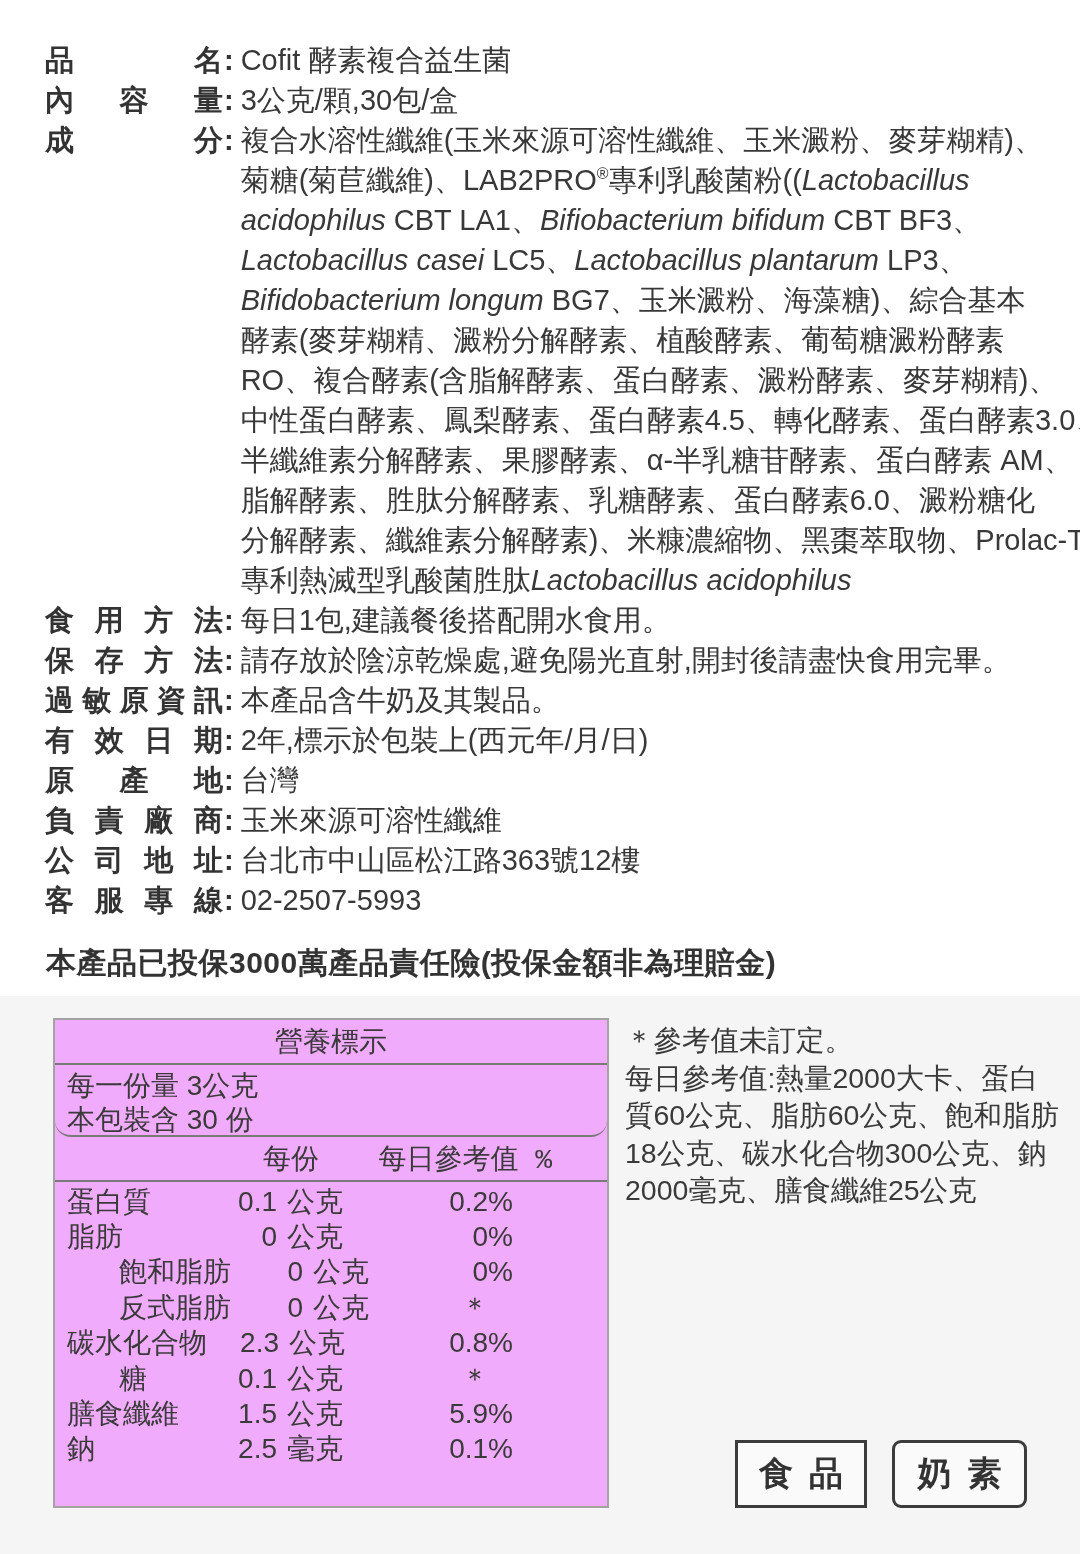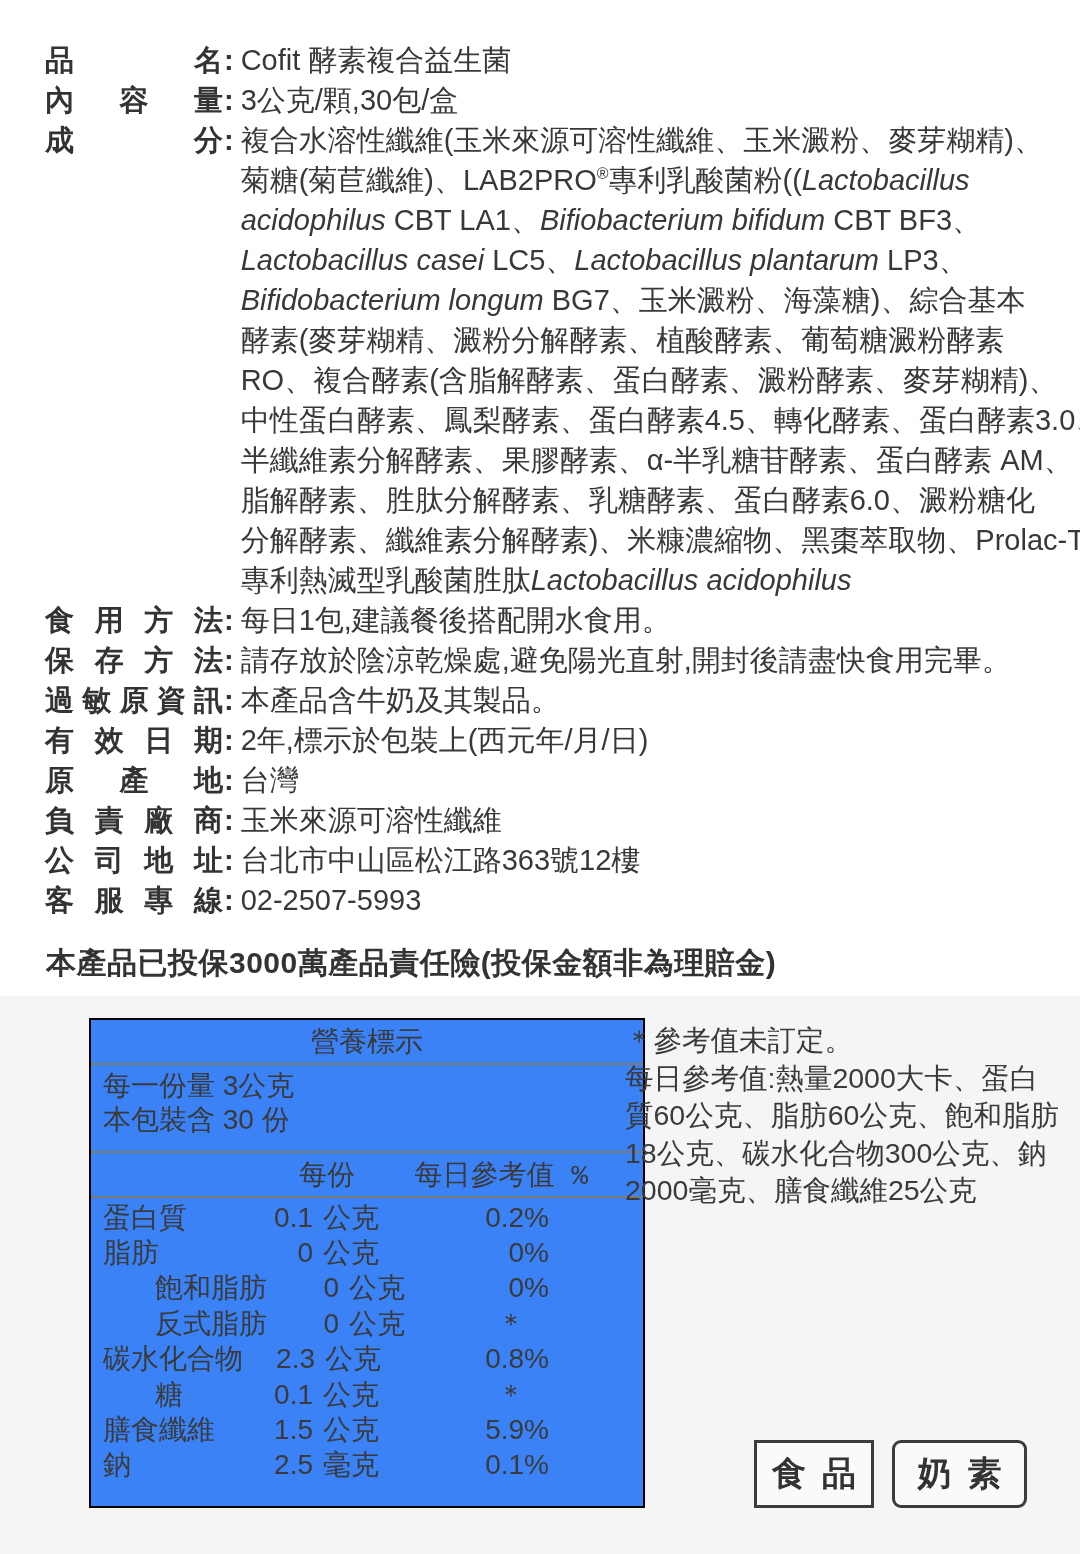--- a/index.html
+++ b/index.html
@@ -41,32 +41,31 @@
 
   
   .panel {
     position: absolute; left: 0; top: 996px; width: 1080px; height: 558px;
     background: #f5f5f6;
   }
 
   
   .ntable {
     position: absolute; left: 53px; top: 22px; width: 556px; height: 490px;
-    border: 2px solid #000000;
+    border: 2px solid #a3a3a3;
     font-size: 28px; color: #3a3a3a;
-    background: #3b82f6;
-    margin-left: 36px;
+    background: #f0abfc;
   }
   .nt-title {
     height: 45px; line-height: 43px; text-align: center;
     border-bottom: 2px solid #7a7a7a;
   }
   .nt-serving {
-    height: 88px; border-bottom: 2px solid #7a7a7a;
-    padding: 4px 0 0 12px; line-height: 34px;
+    height: 72px; border-bottom: 2px solid #7a7a7a;
+    padding: 4px 0 0 12px; line-height: 34px; border-radius: 16px;
   }
   .nt-cols {
     height: 45px; border-bottom: 2px solid #7a7a7a;
     display: flex; align-items: center; font-family: Liberation Mono, monospace;
   }
   .nt-cols .c-name { flex: 0 0 150px; }
   .nt-cols .c-serv { flex: 0 0 172px; text-align: center; }
   .nt-cols .c-dv   { flex: 1; text-align: right; padding-right: 55px; }
   .nt-body { padding-top: 2px; }
   .nt-row { display: flex; align-items: center; height: 35.4px; }
@@ -85,21 +84,21 @@
   .notes .daily { white-space: pre-line; }
 
   
   .badge {
     position: absolute; top: 444px; height: 68px;
     border: 3px solid #3c3c3c; background: #fafafa;
     display: flex; align-items: center; justify-content: center;
     font-size: 34px; font-weight: bold; color: #333333;
   }
   .badge span { letter-spacing: 16px; margin-right: -16px; }
-  .badge-food { left: 754px; width: 120px; justify-content: center; }
+  .badge-food { left: 735px; width: 132px; justify-content: center; }
   .badge-veg  { left: 892px; width: 135px; border-radius: 9px; }
 </style>
 </head>
 <body>
 
 <div class="page">
 
   <div class="info">
 
     <div class="info-row">

